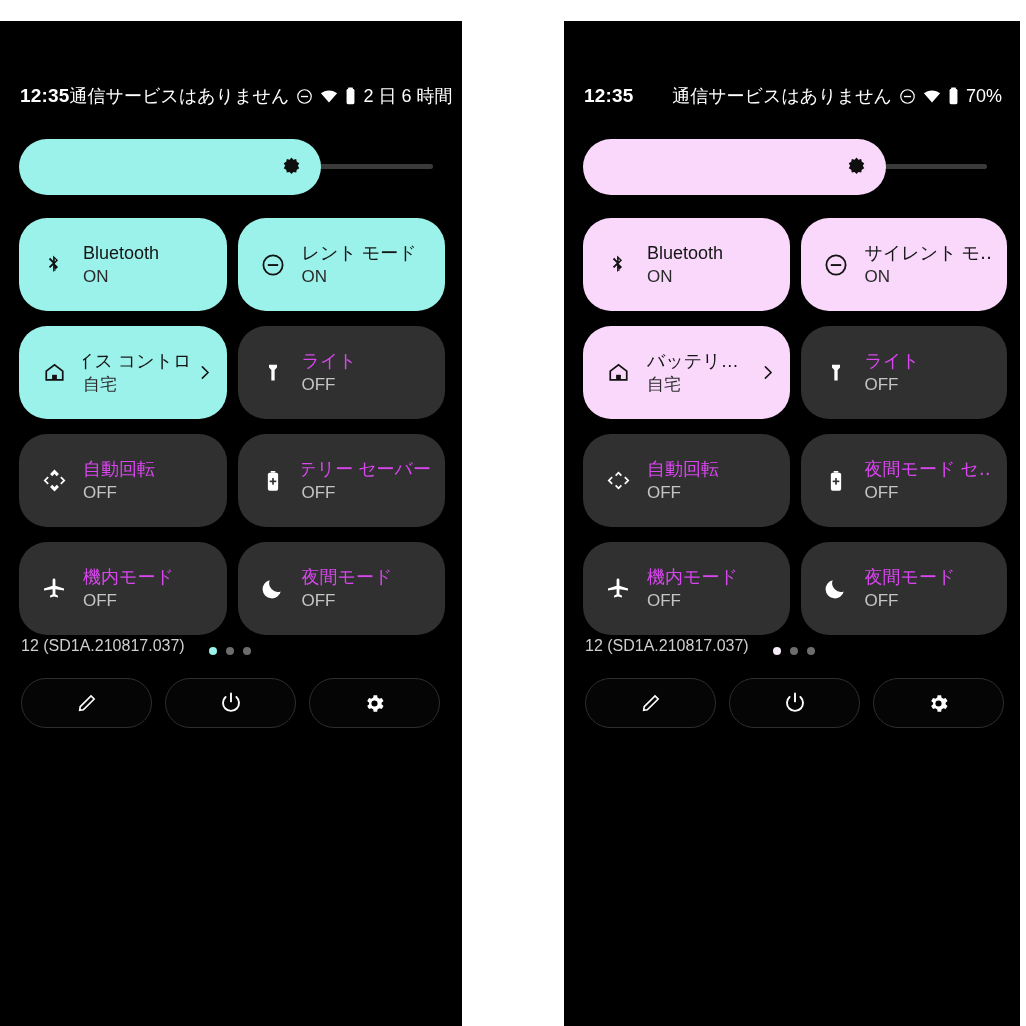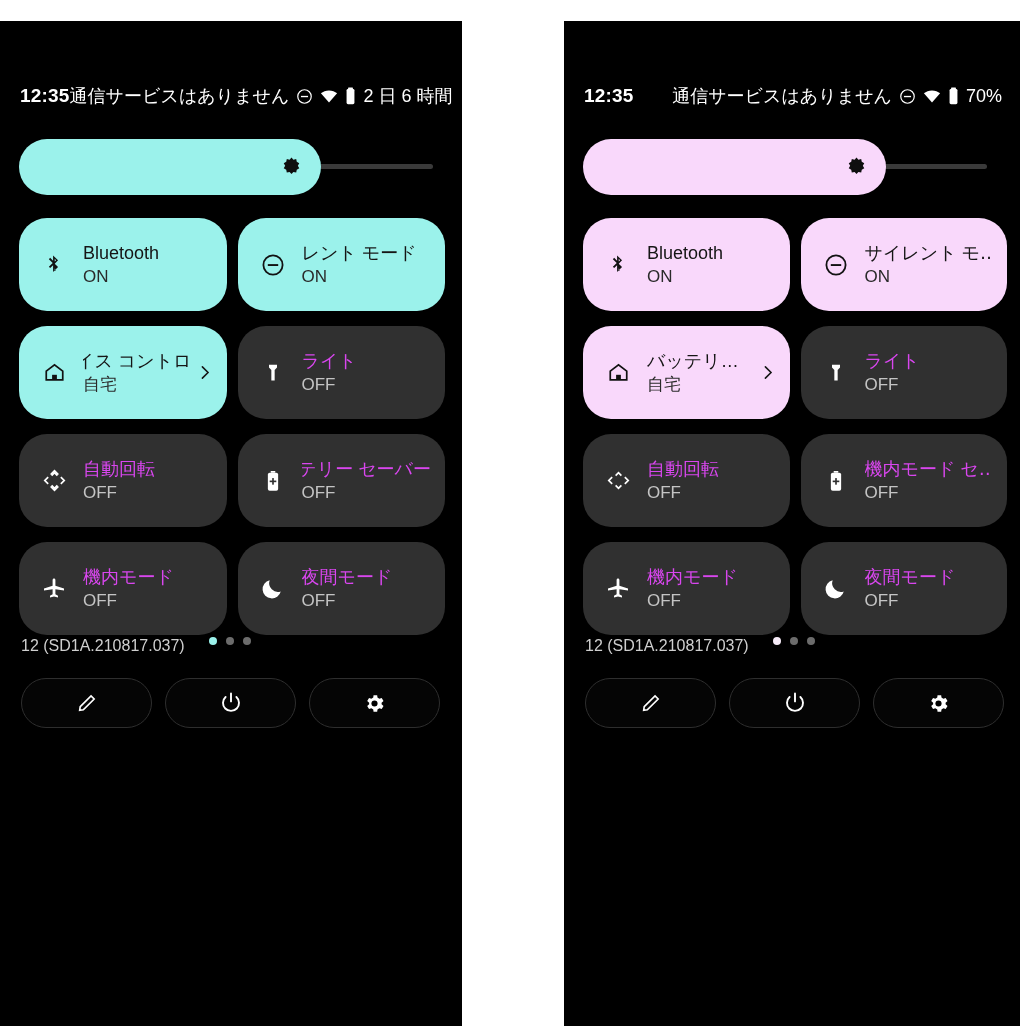--- a/index.html
+++ b/index.html
@@ -162,21 +162,21 @@
     margin-left: 4px;
     color: #151515;
     display: flex;
     align-items: center;
   }
 
   
   .footer-row {
     position: absolute;
     display: flex;
-    align-items: flex-start;
+    align-items: flex-end;
   }
   .left .footer-row  { left: 21px; top: 616px; width: 424px; }
   .right .footer-row { left: 583px; top: 616px; width: 424px; }
   .build-text {
     font-size: 16px;
     color: #cfcfcf;
     white-space: nowrap;
   }
   .dots {
     margin-left: 24px;
@@ -518,21 +518,21 @@
       <div class="tile">
         <span class="tile-ico">
           <svg width="18" height="22" viewBox="0 0 14 24">
               <rect x="4.4" y="1.0" width="5.2" height="2.0" rx="0.7" fill="currentColor"></rect>
               <rect x="1.4" y="3.0" width="11.2" height="19.6" rx="2.0" fill="currentColor"></rect>
               <rect x="6.1" y="8.8" width="1.8" height="7.2" fill="#303030"></rect>
               <rect x="3.4" y="11.5" width="7.2" height="1.8" fill="#303030"></rect>
             </svg>
         </span>
         <span class="tile-text ellip">
-          <span class="tile-label">機内モード セ‥</span>
+          <span class="tile-label">夜間モード セ‥</span>
           <span class="tile-state">OFF</span>
         </span>
       </div>
       <div class="tile">
         <span class="tile-ico">
           <svg width="24" height="24" viewBox="0 0 24 24">
               <path fill="currentColor" d="M22 13.4 v-2.0 l-8.6-2.6 V3.0 a1.4 1.4 0 0 0-2.8 0 v5.8 L2 11.4 v2.0 l8.6-1.1 v5.0 l-2.6 1.5 v1.7 l4.0-0.9 4.0 0.9 v-1.7 l-2.6-1.5 v-5.0z"></path>
             </svg>
         </span>
         <span class="tile-text ellip">

